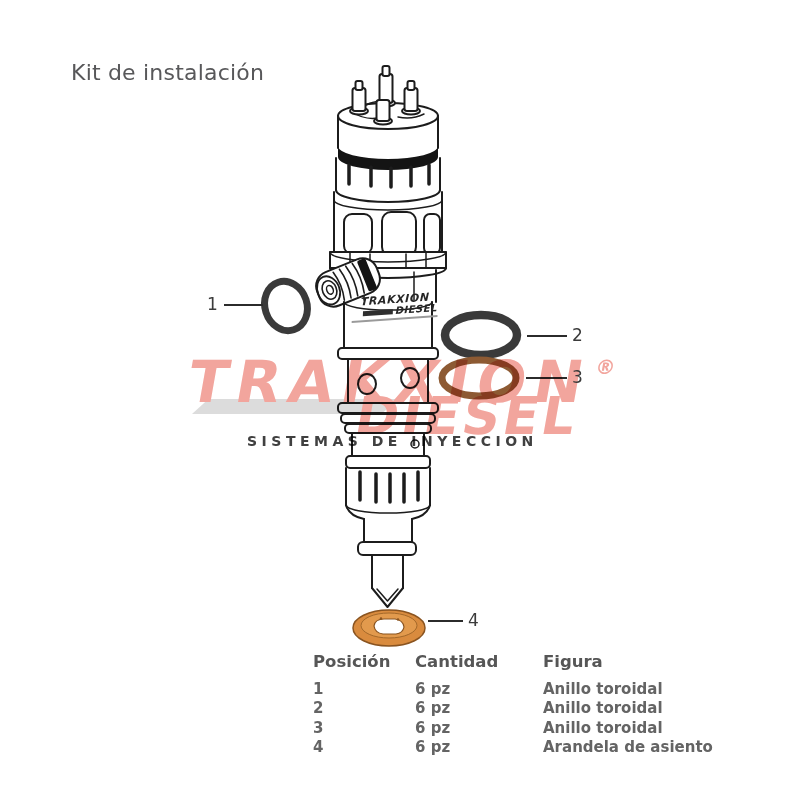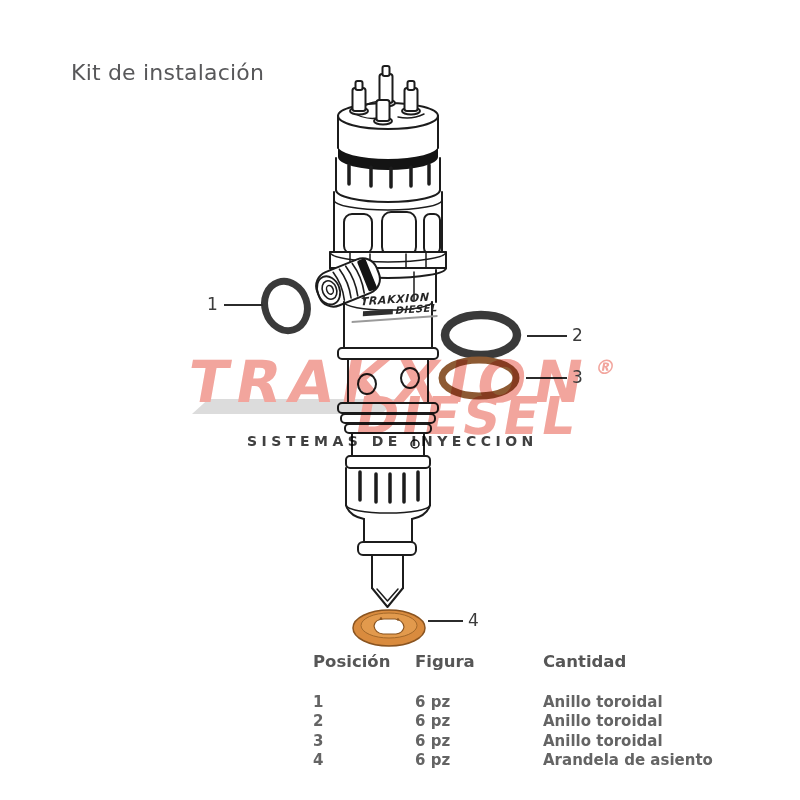--- a/index.html
+++ b/index.html
@@ -48,21 +48,21 @@
   
   .callout{position:absolute;z-index:5;font-size:17px;color:#3b3b3b;line-height:17px}
   .co1{left:207px;top:296px}
   .co2{left:572px;top:327px}
   .co3{left:572px;top:369px}
   .co4{left:468px;top:612px}
 
   
   .parts-table{position:absolute;left:313px;top:651px;z-index:3;color:#5f5f5f}
   .pt-row{display:grid;grid-template-columns:102px 128px 200px;line-height:19.4px}
-  .pt-head{font-size:16.5px;font-weight:bold;color:#565656;line-height:21px;margin-bottom:21px}
+  .pt-head{font-size:16.5px;font-weight:bold;color:#565656;line-height:21px;margin-bottom:8px}
   .pt-row:not(.pt-head) .pt-c{font-size:15px;font-weight:bold;color:#646464}
 </style>
 </head>
 <body>
 
 <div class="title">Kit de instalación</div>
 
 <svg class="art" viewBox="0 0 800 800" width="800" height="800">
   <g stroke="#1c1c1c" stroke-width="2" fill="#ffffff" stroke-linecap="round" stroke-linejoin="round">
 
@@ -186,22 +186,22 @@
 </div>
 
 <span class="callout co1">1</span>
 <span class="callout co2">2</span>
 <span class="callout co3">3</span>
 <span class="callout co4">4</span>
 
 <div class="parts-table">
   <div class="pt-row pt-head">
     <div class="pt-c">Posición</div>
+    <div class="pt-c">Cantidad</div>
     <div class="pt-c">Figura</div>
-    <div class="pt-c">Cantidad</div>
   </div>
   <div class="pt-row">
     <div class="pt-c">1</div>
     <div class="pt-c">6 pz</div>
     <div class="pt-c">Anillo toroidal</div>
   </div>
   <div class="pt-row">
     <div class="pt-c">2</div>
     <div class="pt-c">6 pz</div>
     <div class="pt-c">Anillo toroidal</div>

